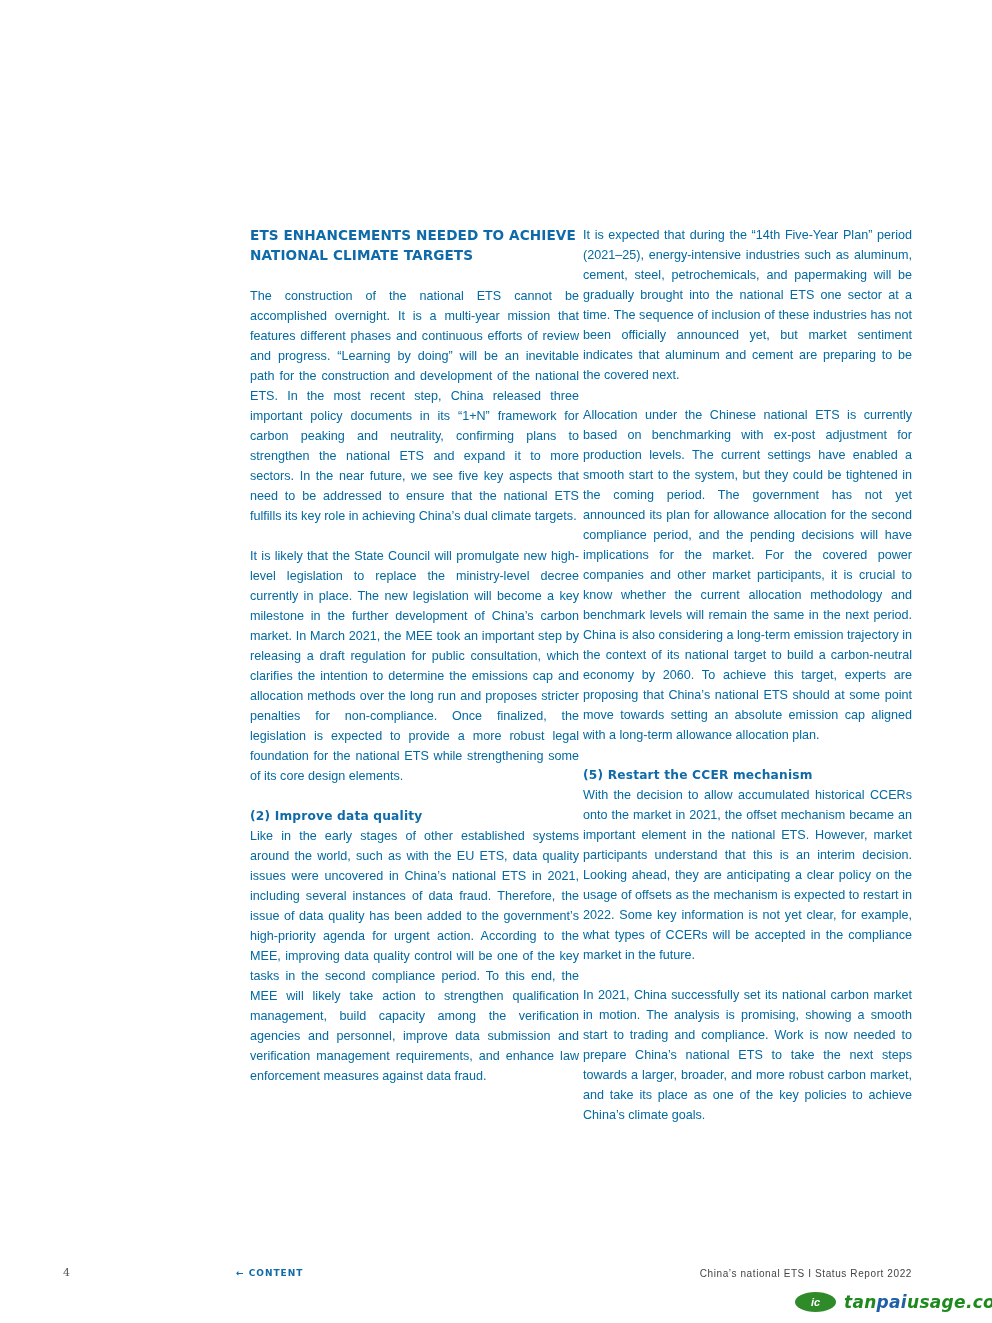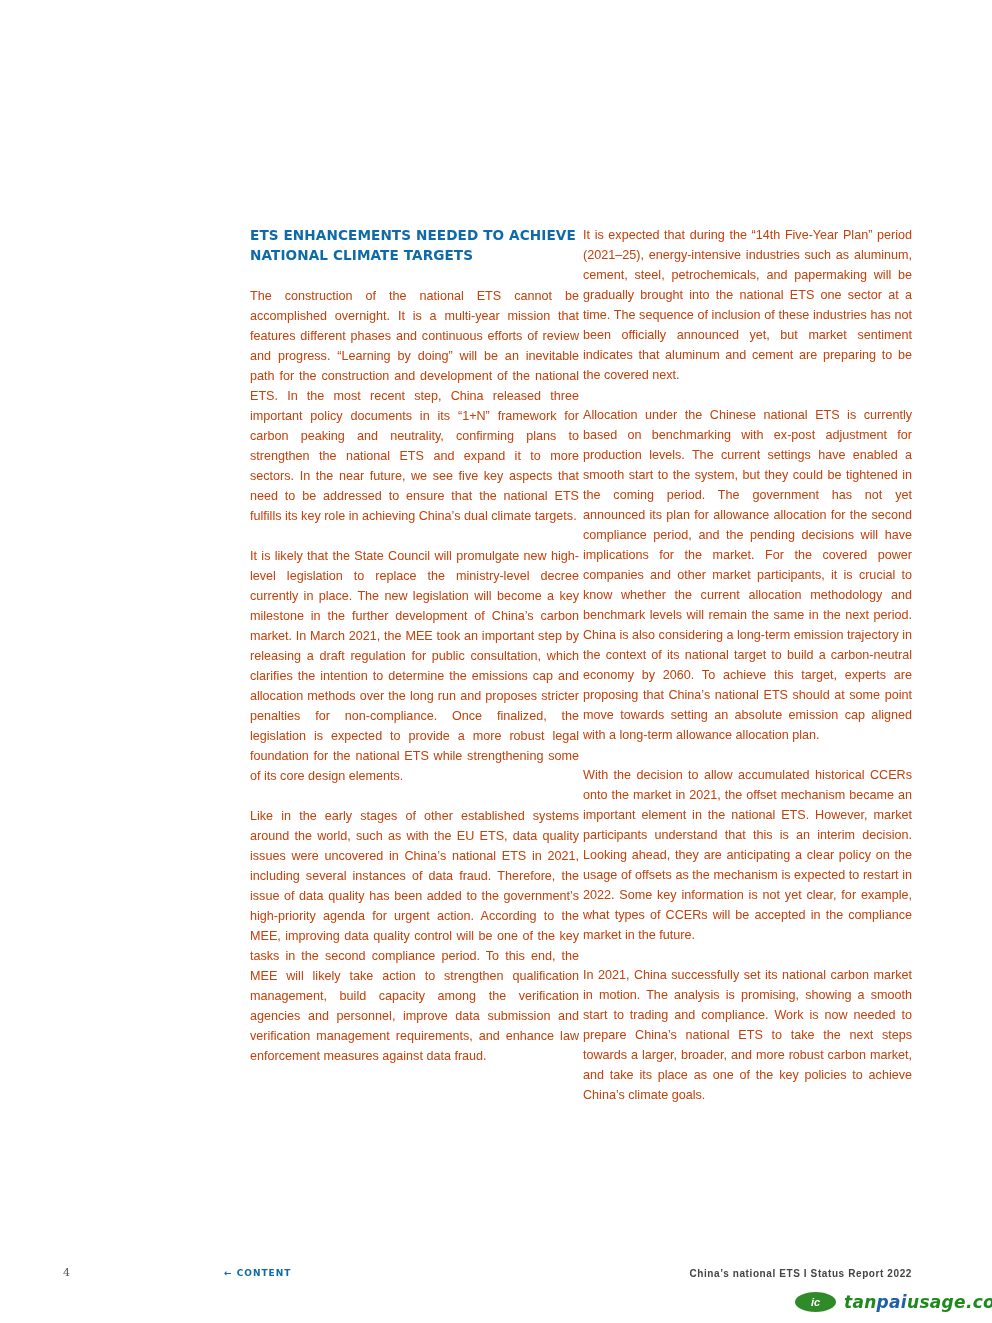--- a/index.html
+++ b/index.html
@@ -14,40 +14,40 @@
     .col-left { left: 226px; margin-left: 24px; }
     .col-right { left: 583px; }
     .main-title {
       font-family: "DejaVu Sans", sans-serif;
       font-weight: bold; color: #0e6aa8;
       font-size: 13.6px; line-height: 20px; letter-spacing: 0.1px;
       margin: 0 0 21px 0;
     }
     p {
       margin: 0; font-size: 12.6px; line-height: 20px;
-      text-align: justify; color: #c2410c;
+      text-align: justify; color: #0369a1;
     }
     .section { margin-bottom: 20px; }
     .sec-title {
       font-family: "DejaVu Sans", sans-serif;
       font-weight: bold; color: #0e6aa8; font-size: 12.2px;
       line-height: 20px; margin: 0; letter-spacing: 0.2px;
     }
     .footer-page {
       position: absolute; left: 63px; top: 1266px;
       font-family: "DejaVu Serif", serif; font-size: 11px; color: #555;
     }
     .footer-content {
-      position: absolute; left: 224px; top: 1268px;
+      position: absolute; left: 236px; top: 1268px;
       font-family: "DejaVu Sans", sans-serif; font-weight: bold;
       font-size: 9px; letter-spacing: 1px; color: #0e6aa8; cursor: pointer;
     }
     .footer-report {
       position: absolute; right: 80px; top: 1268px;
-      font-size: 10px; letter-spacing: 0.6px; color: #444; font-weight: bold;
+      font-size: 10px; letter-spacing: 0.6px; color: #444;
     }
     .watermark {
       position: absolute; left: 795px; top: 1292px;
       display: flex; align-items: center; gap: 8px;
     }
     .wm-logo {
       width: 41px; height: 20px; border-radius: 50%;
       background: #2f8a2a; color: #fff; font-size: 11px; font-weight: bold;
       display: flex; align-items: center; justify-content: center;
       font-style: italic;
@@ -63,32 +63,34 @@
 
 <div class="col col-left">
   <h1 class="main-title">ETS ENHANCEMENTS NEEDED TO ACHIEVE NATIONAL CLIMATE TARGETS</h1>
   <div class="section">
     <p>The construction of the national ETS cannot be accomplished overnight. It is a multi-year mission that features different phases and continuous efforts of review and progress. “Learning by doing” will be an inevitable path for the construction and development of the national ETS. In the most recent step, China released three important policy documents in its “1+N” framework for carbon peaking and neutrality, confirming plans to strengthen the national ETS and expand it to more sectors. In the near future, we see five key aspects that need to be addressed to ensure that the national ETS fulfills its key role in achieving China’s dual climate targets.</p>
   </div>
   <div class="section">
     <p>It is likely that the State Council will promulgate new high-level legislation to replace the ministry-level decree currently in place. The new legislation will become a key milestone in the further development of China’s carbon market. In March 2021, the MEE took an important step by releasing a draft regulation for public consultation, which clarifies the intention to determine the emissions cap and allocation methods over the long run and proposes stricter penalties for non-compliance. Once finalized, the legislation is expected to provide a more robust legal foundation for the national ETS while strengthening some of its core design elements.</p>
   </div>
   <div class="section">
+    <h2 class="sec-title">(2) Improve data quality</h2>
     <p>Like in the early stages of other established systems around the world, such as with the EU ETS, data quality issues were uncovered in China’s national ETS in 2021, including several instances of data fraud. Therefore, the issue of data quality has been added to the government’s high-priority agenda for urgent action. According to the MEE, improving data quality control will be one of the key tasks in the second compliance period. To this end, the MEE will likely take action to strengthen qualification management, build capacity among the verification agencies and personnel, improve data submission and verification management requirements, and enhance law enforcement measures against data fraud.</p>
   </div>
 </div>
 
 <div class="col col-right">
   <div class="section">
     <p>It is expected that during the “14th Five-Year Plan” period (2021–25), energy-intensive industries such as aluminum, cement, steel, petrochemicals, and papermaking will be gradually brought into the national ETS one sector at a time. The sequence of inclusion of these industries has not been officially announced yet, but market sentiment indicates that aluminum and cement are preparing to be the covered next.</p>
   </div>
   <div class="section">
     <p>Allocation under the Chinese national ETS is currently based on benchmarking with ex-post adjustment for production levels. The current settings have enabled a smooth start to the system, but they could be tightened in the coming period. The government has not yet announced its plan for allowance allocation for the second compliance period, and the pending decisions will have implications for the market. For the covered power companies and other market participants, it is crucial to know whether the current allocation methodology and benchmark levels will remain the same in the next period. China is also considering a long-term emission trajectory in the context of its national target to build a carbon-neutral economy by 2060. To achieve this target, experts are proposing that China’s national ETS should at some point move towards setting an absolute emission cap aligned with a long-term allowance allocation plan.</p>
   </div>
   <div class="section">
+    <h2 class="sec-title">(5) Restart the CCER mechanism</h2>
     <p>With the decision to allow accumulated historical CCERs onto the market in 2021, the offset mechanism became an important element in the national ETS. However, market participants understand that this is an interim decision. Looking ahead, they are anticipating a clear policy on the usage of offsets as the mechanism is expected to restart in 2022. Some key information is not yet clear, for example, what types of CCERs will be accepted in the compliance market in the future.</p>
   </div>
   <div class="section">
     <p>In 2021, China successfully set its national carbon market in motion. The analysis is promising, showing a smooth start to trading and compliance. Work is now needed to prepare China’s national ETS to take the next steps towards a larger, broader, and more robust carbon market, and take its place as one of the key policies to achieve China’s climate goals.</p>
   </div>
 </div>
 
 <div class="footer-page">4</div>
 <a class="footer-content">← CONTENT</a>
 <div class="footer-report">China’s national ETS  I  Status Report 2022</div>

